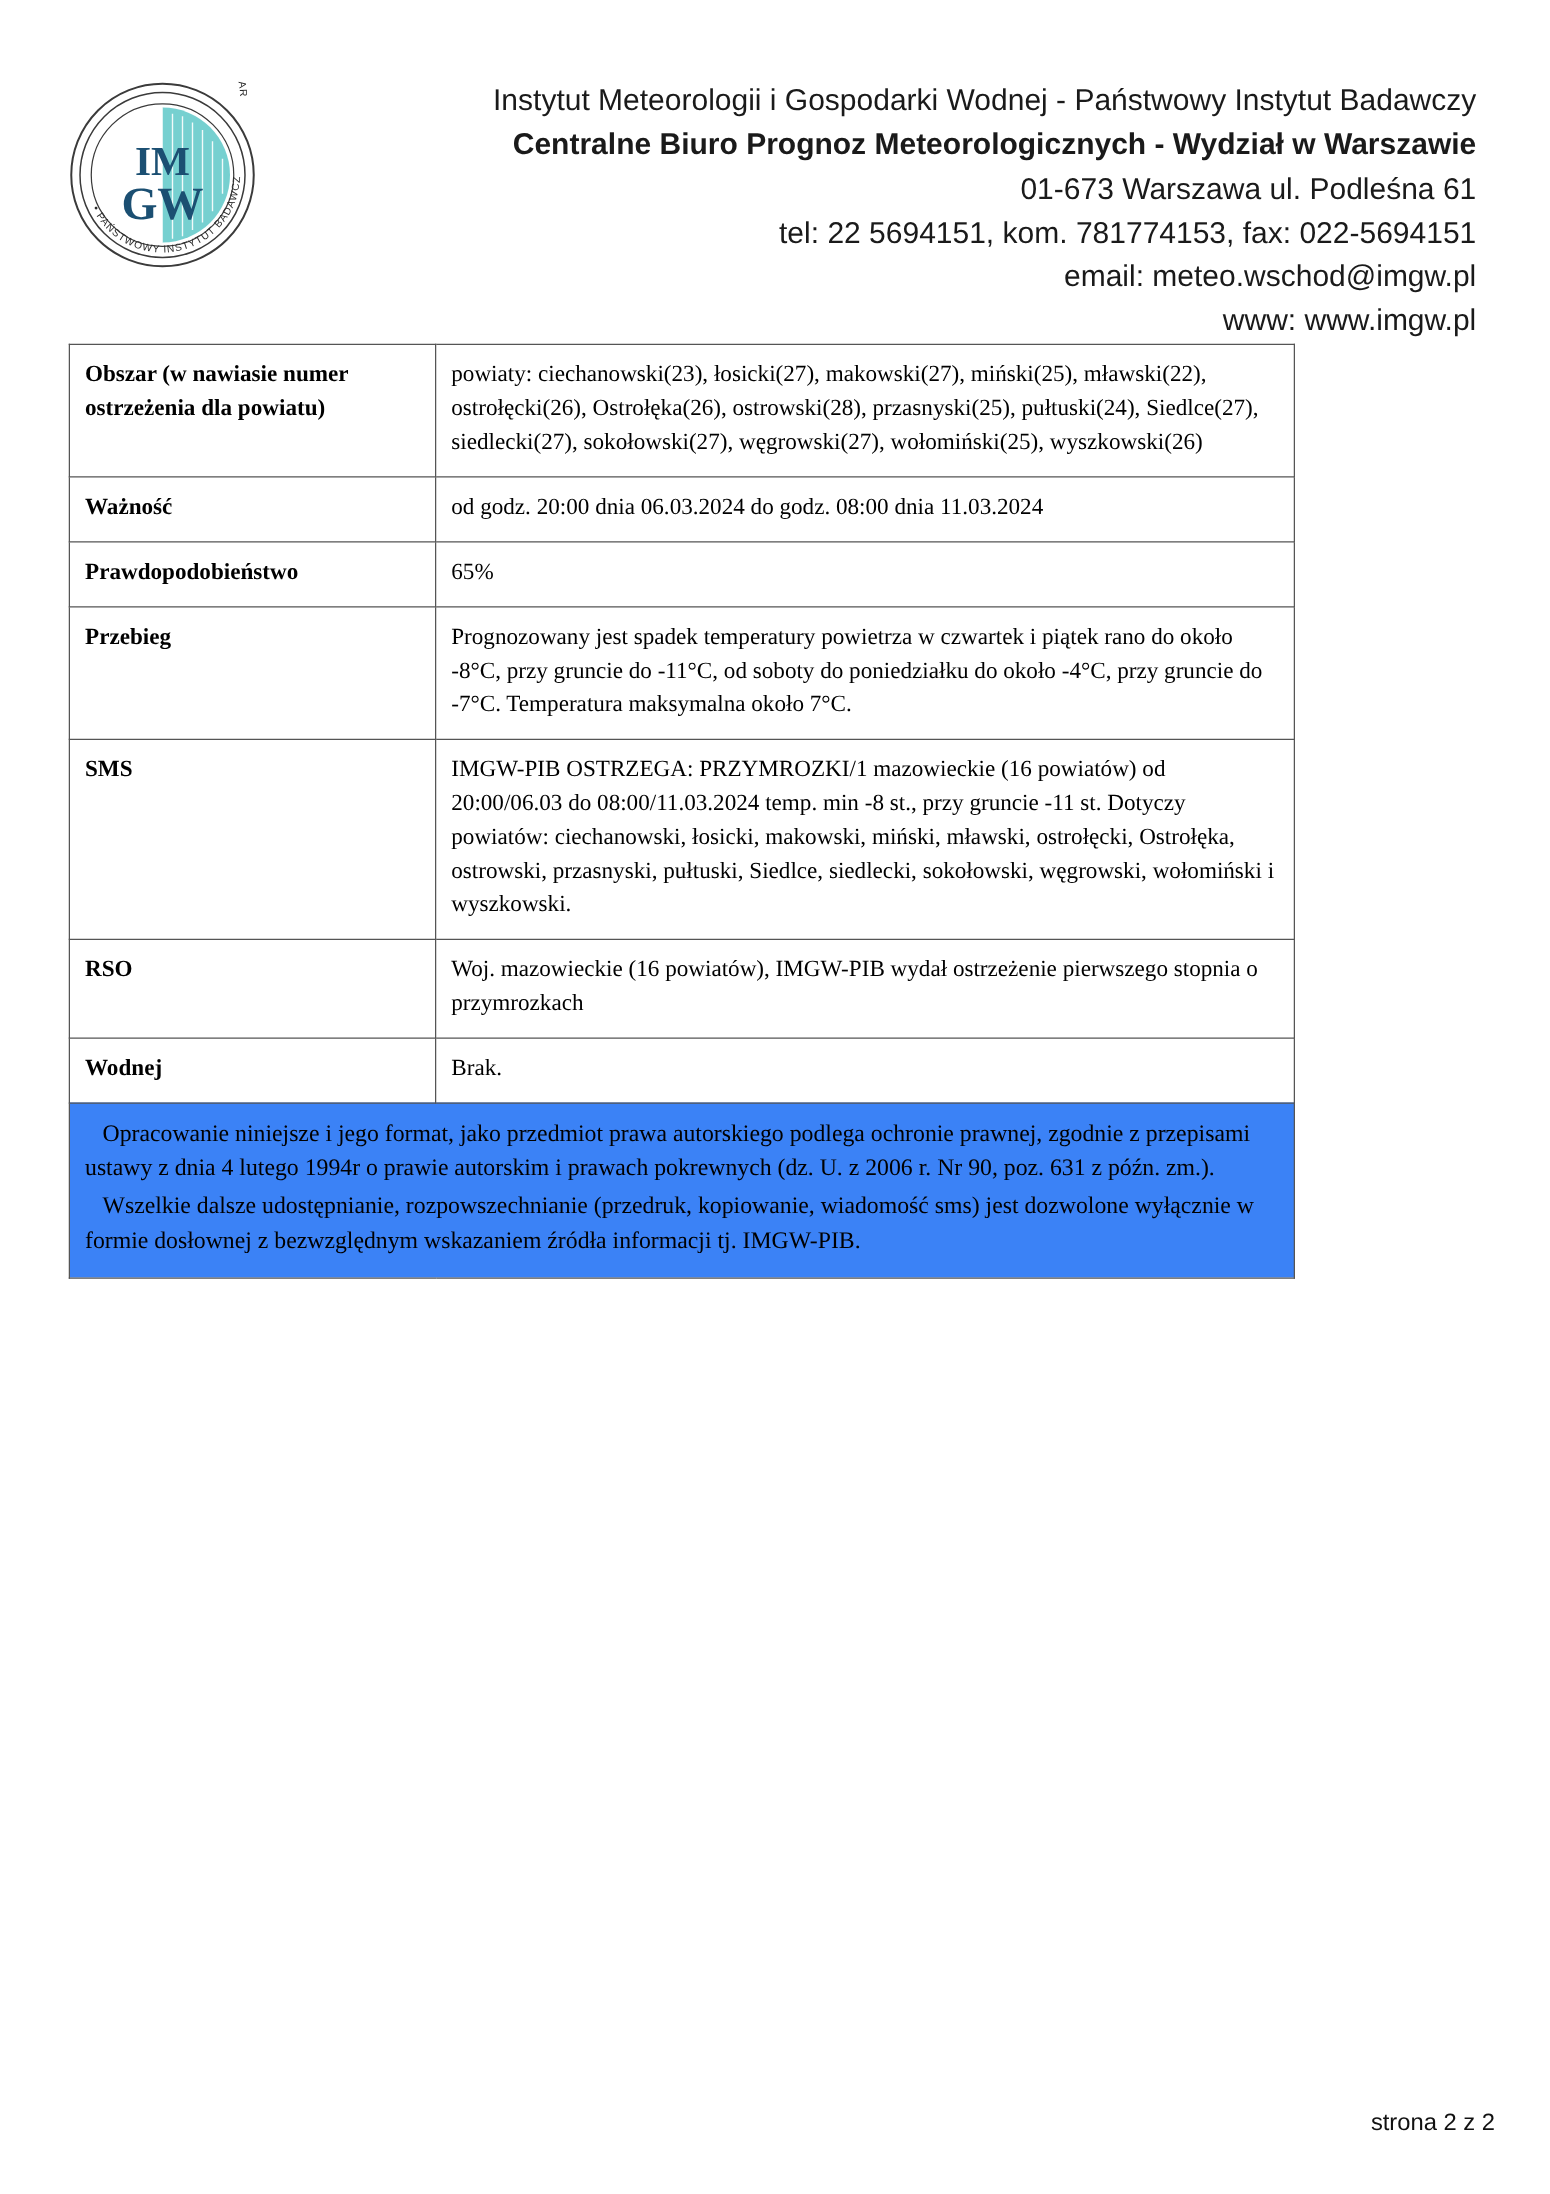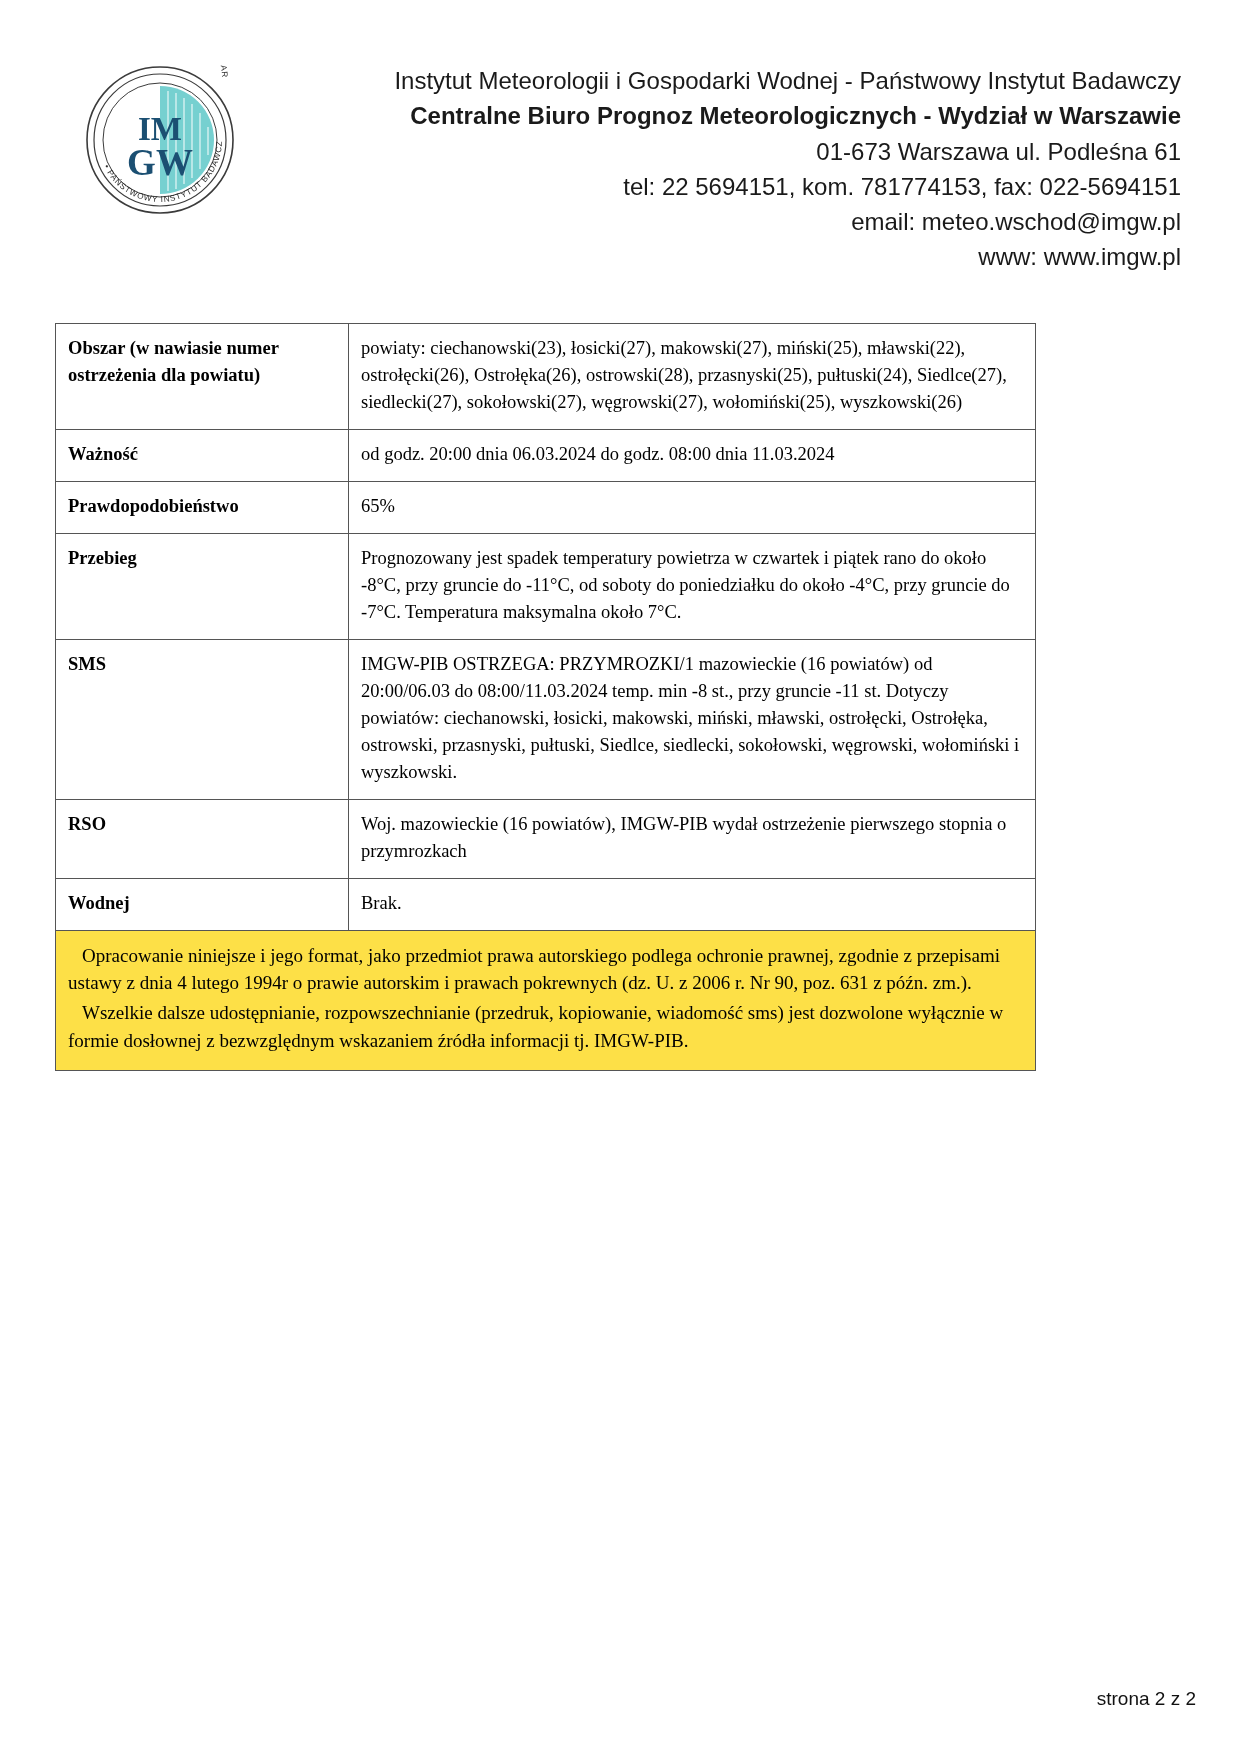--- a/index.html
+++ b/index.html
@@ -26,61 +26,60 @@
   .header {
     display: flex;
     align-items: flex-start;
     justify-content: space-between;
     min-height: 160px;
   }
   .logo-wrap {
     width: 180px;
     flex: 0 0 180px;
     display: flex;
-    justify-content: flex-end;
+    justify-content: flex-start;
     padding-top: 10px;
   }
   .header-text {
     flex: 1 1 auto;
     text-align: right;
     font-family: Liberation Sans, sans-serif;
     font-size: 24px;
     line-height: 1.47;
     color: #1a1a1a;
     padding-top: 8px;
     padding-right: 4px;
   }
   .header-text .bold {
     font-weight: bold;
   }
 
   
   .warn-table {
-    margin-top: 48px;
     width: 981px;
     border-collapse: collapse;
     table-layout: fixed;
   }
   .warn-table td {
     border: 1px solid #555555;
     vertical-align: top;
     padding: 11px 12px 13px 12px;
     font-size: 19px;
     line-height: 1.46;
   }
   .warn-table td.label {
     width: 268px;
     font-weight: bold;
     font-size: 18.5px;
   }
   .warn-table td.value {
     font-size: 18.5px;
   }
   .footnote-cell {
-    background: #fde047;
+    background: #3b82f6;
     border: 1px solid #555555;
     padding: 12px 16px 14px 16px;
     font-size: 18.5px;
     line-height: 1.45;
   }
   .footnote-cell p {
     margin: 0 0 2px 0;
     text-indent: 14px;
   }
 

